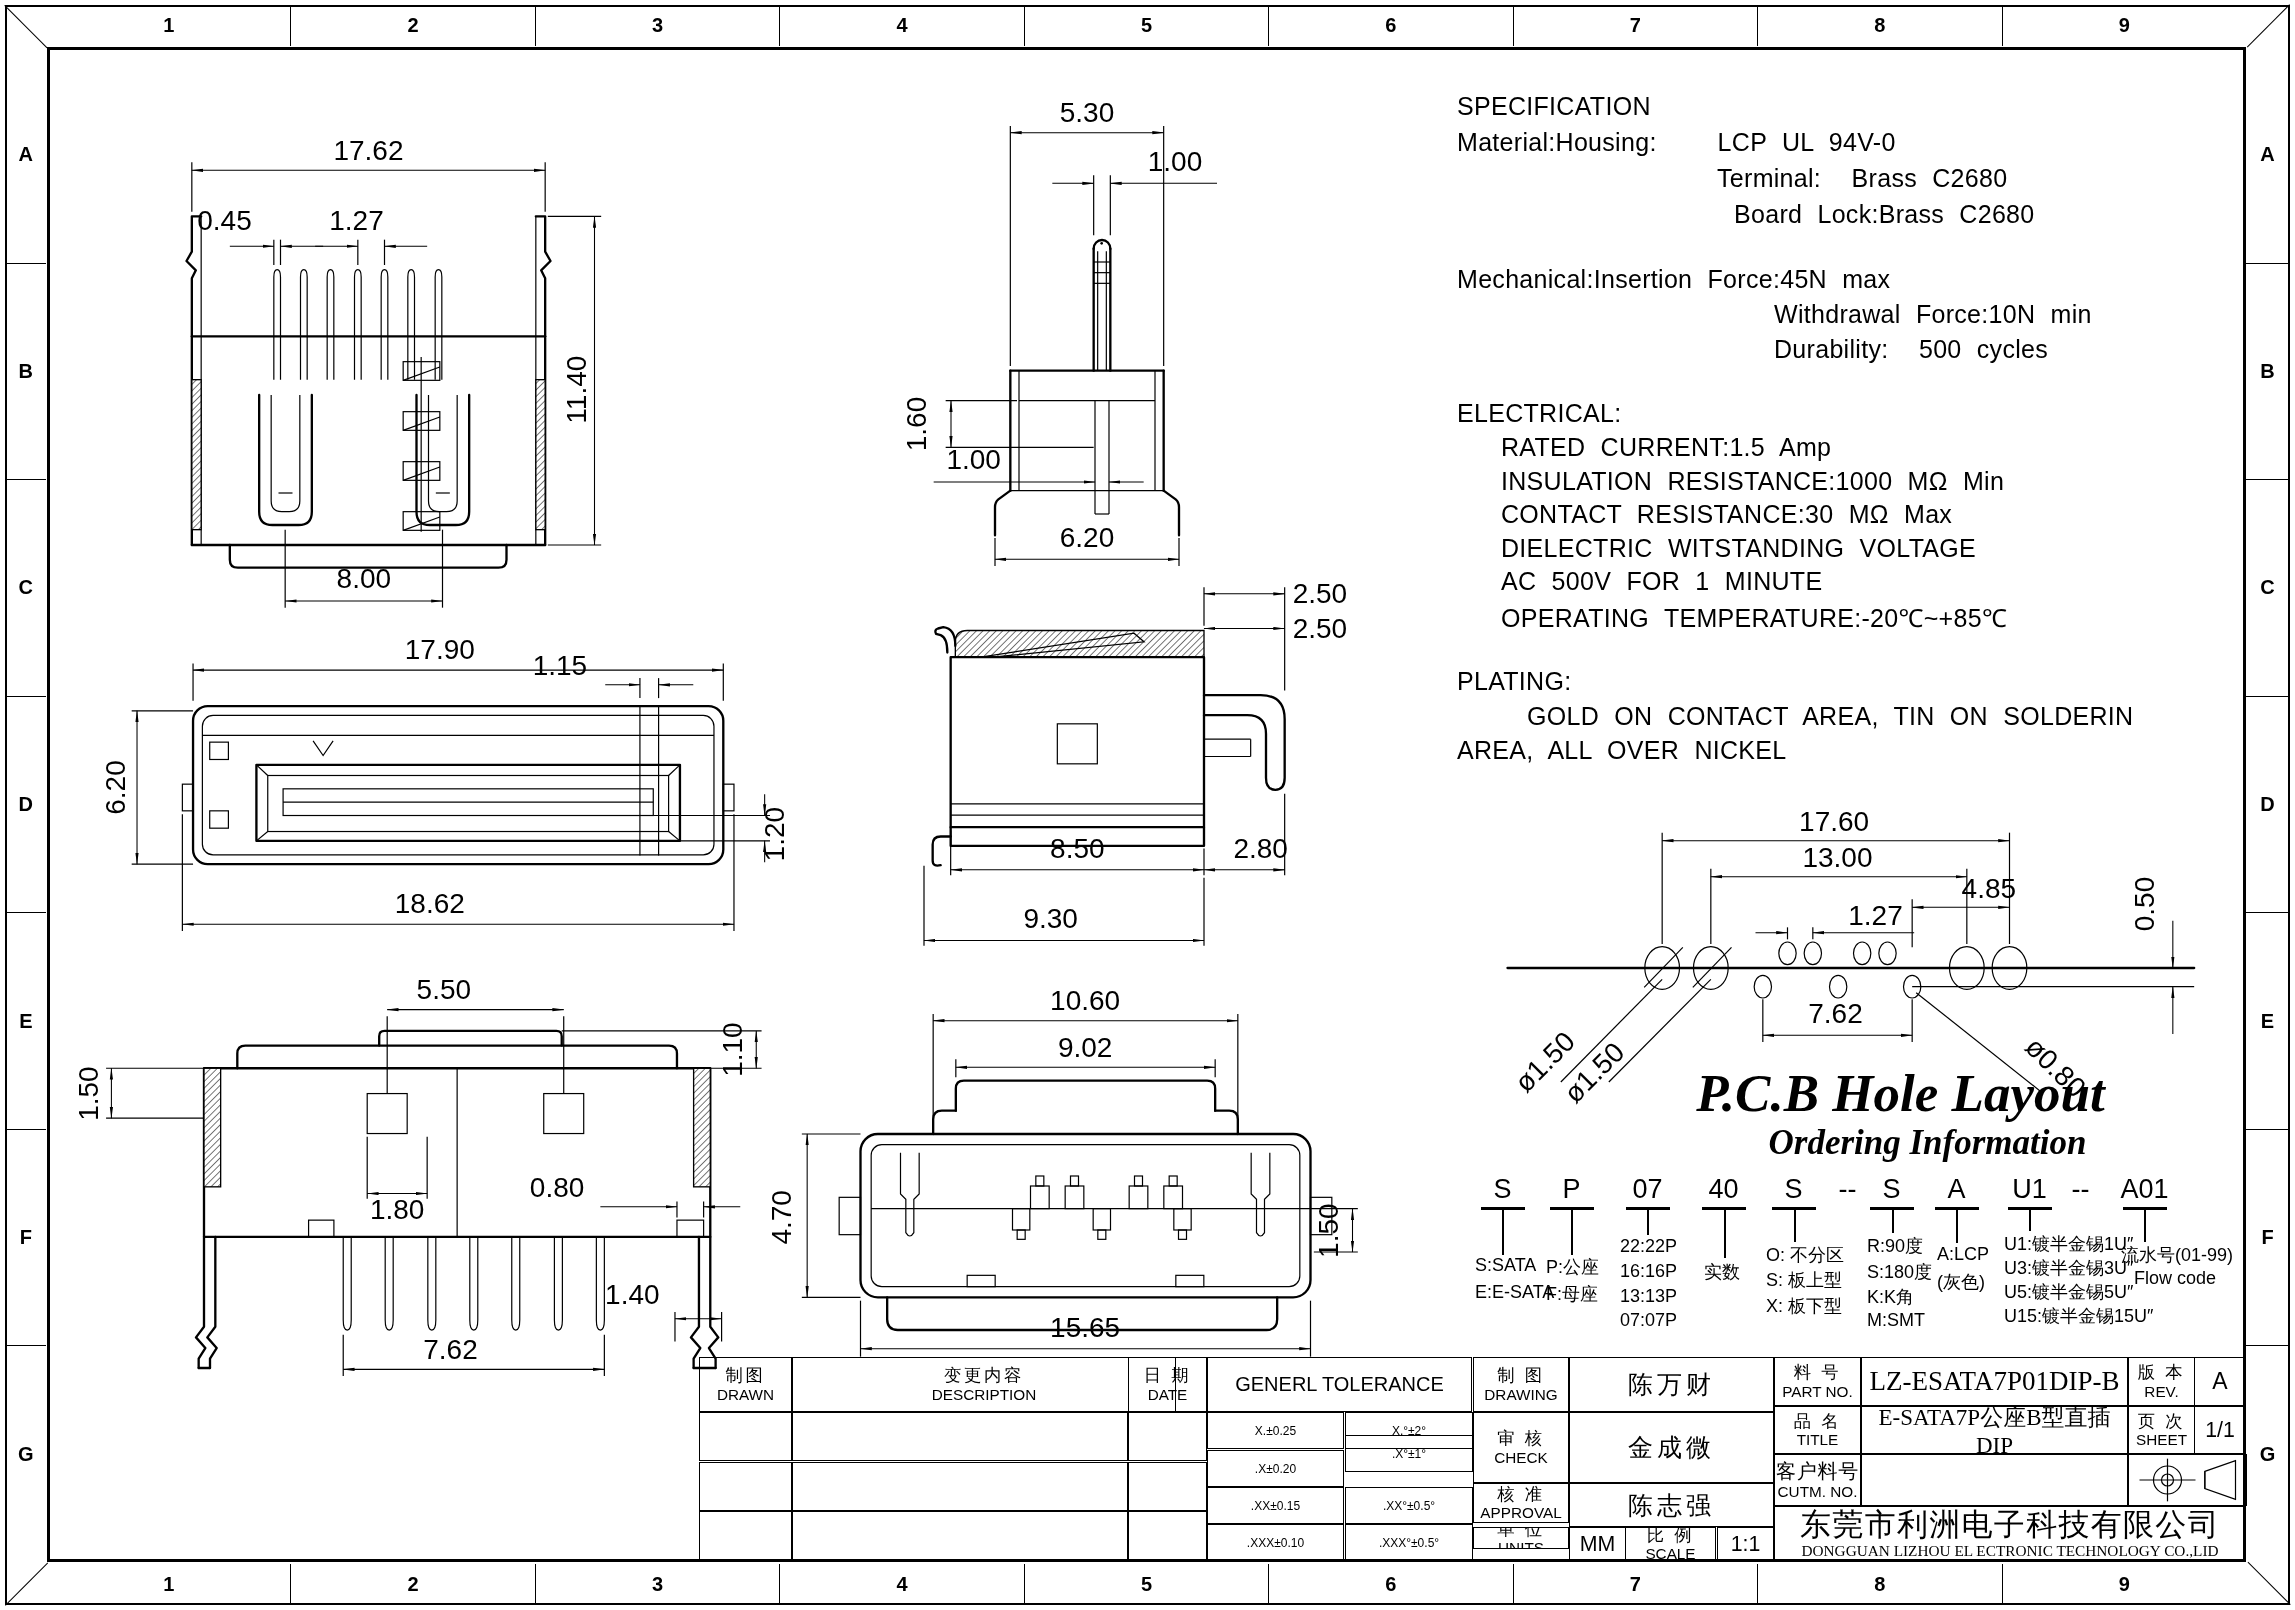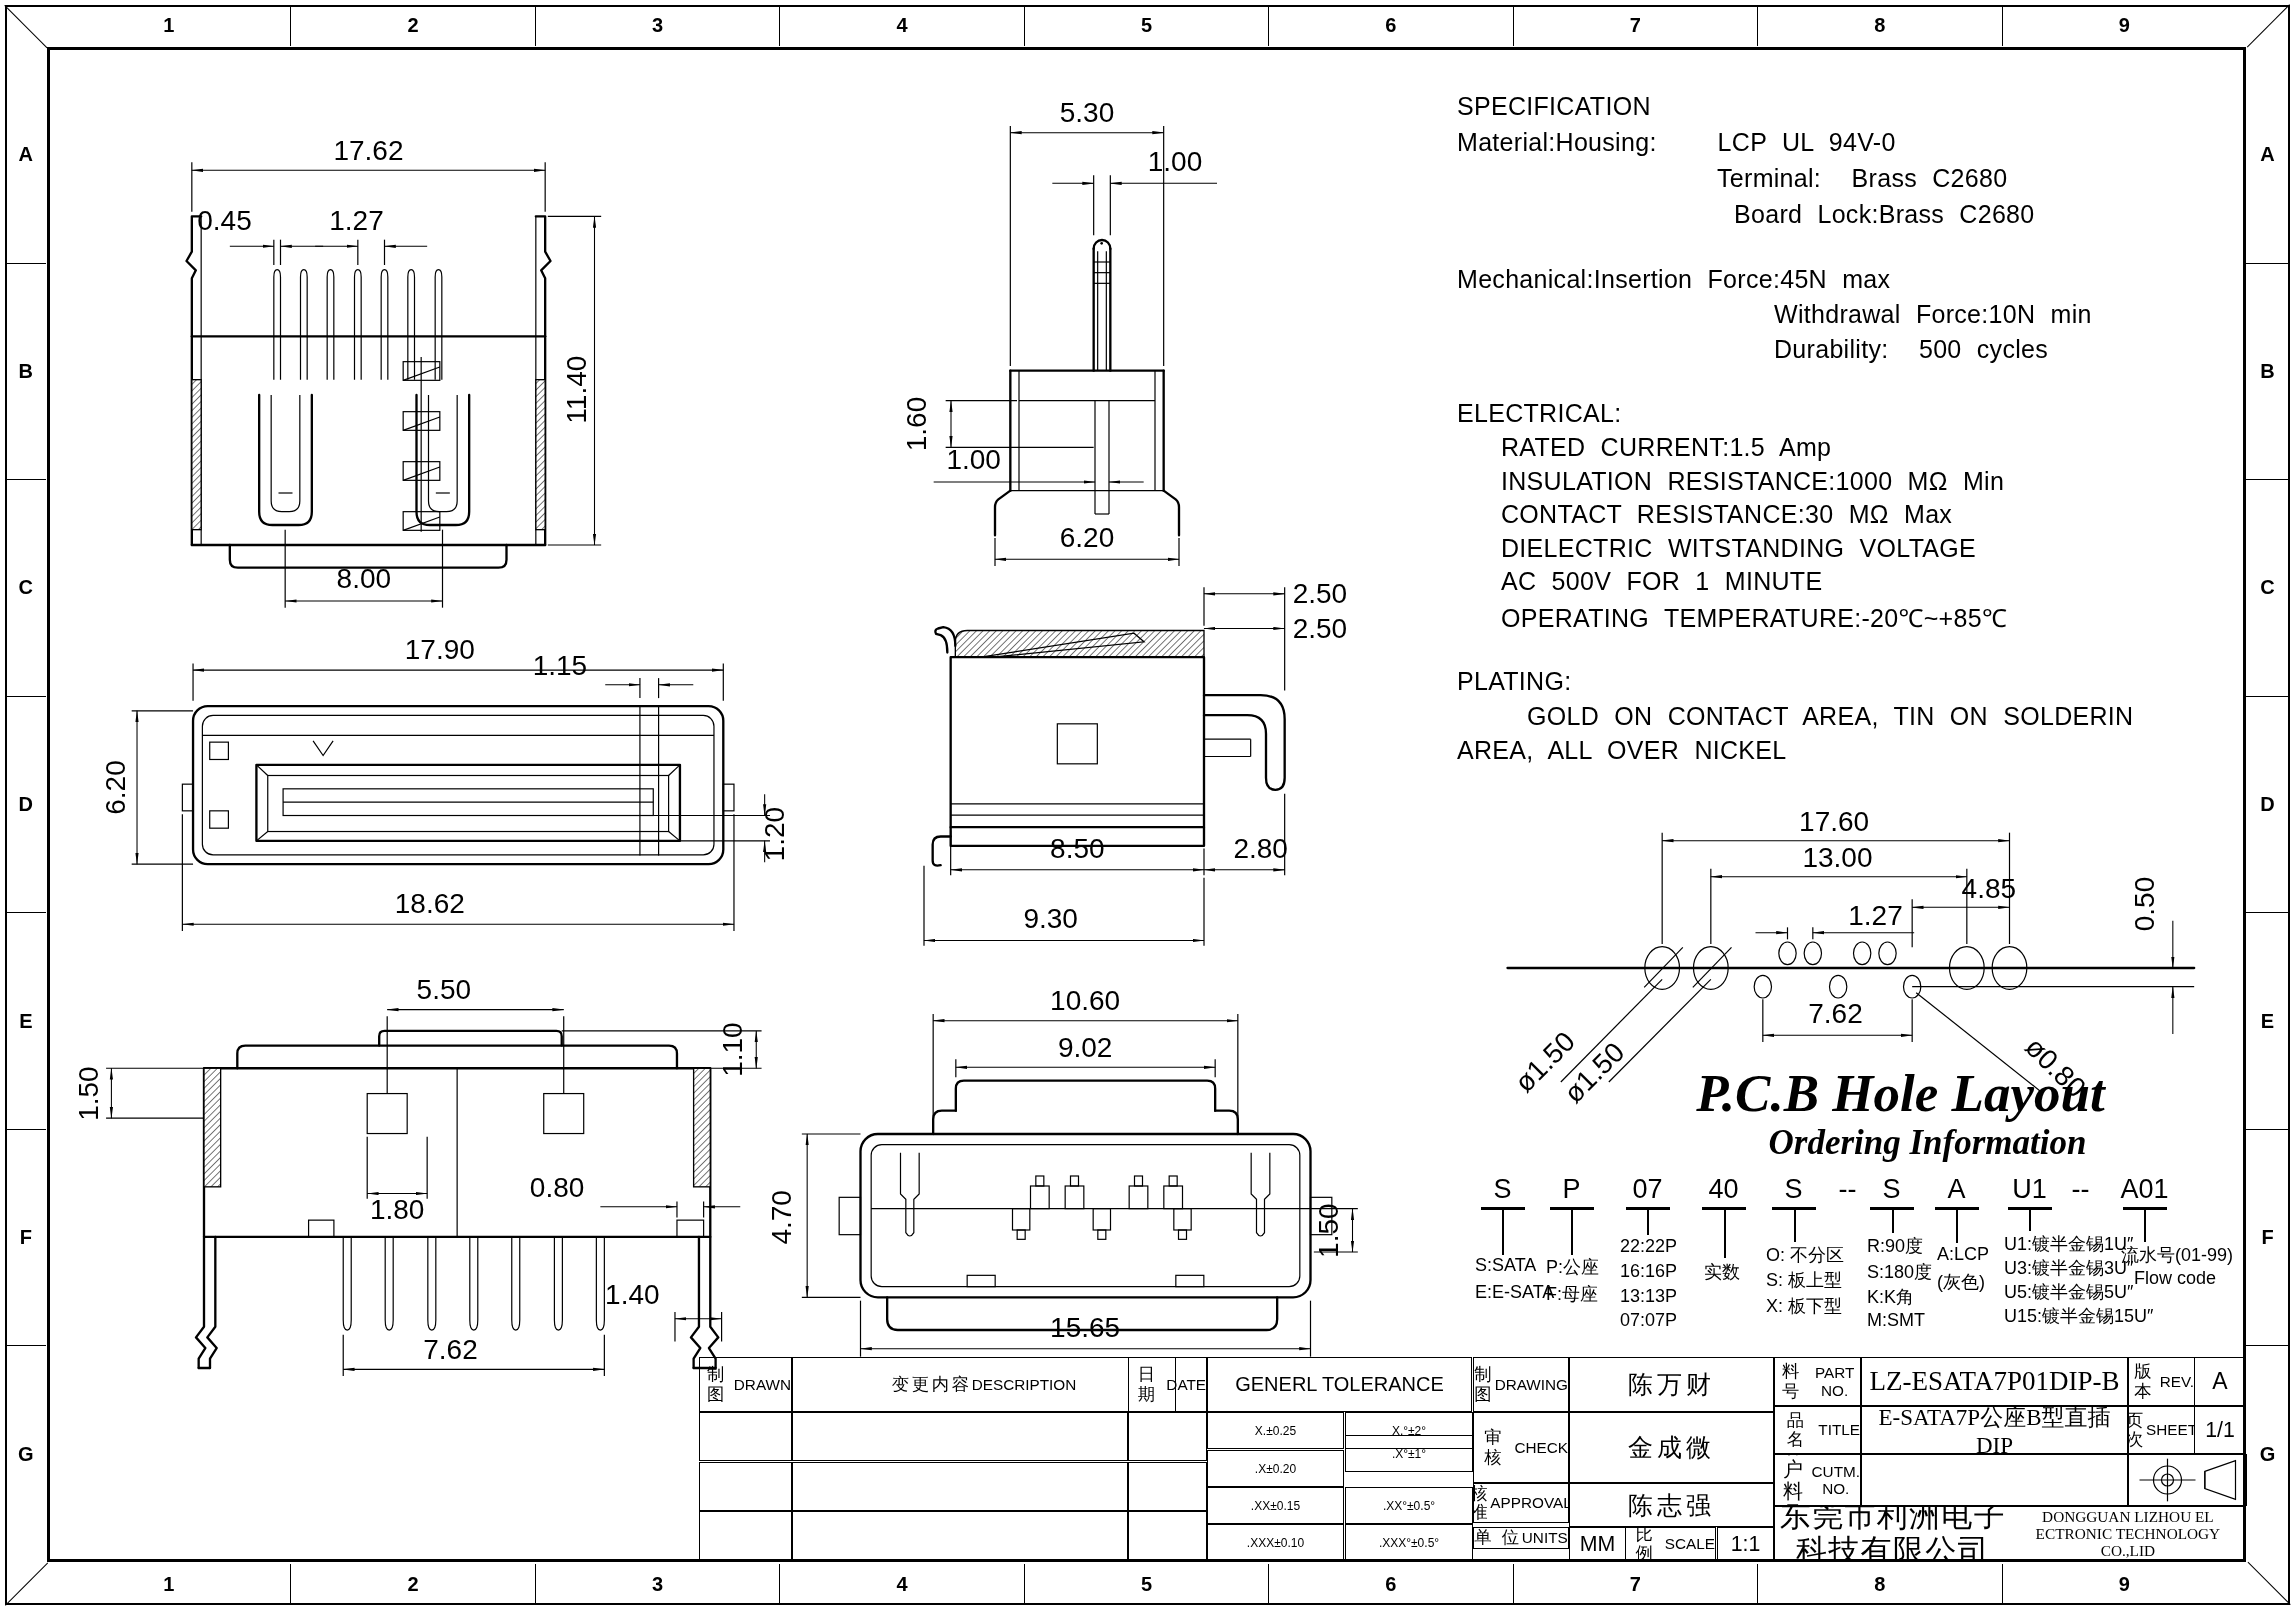--- a/index.html
+++ b/index.html
@@ -26,21 +26,21 @@
   .note{position:absolute;font-size:25px;white-space:pre;word-spacing:8px;letter-spacing:0.3px}
   .serif{font-family:"Liberation Serif",serif}
   
   .ord-code{position:absolute;font-size:27px;text-align:center;width:73px;margin-left:-37px}
   .ord-bar{position:absolute;height:2.7px;background:#000;width:44px;margin-left:-22px}
   .ord-drop{position:absolute;width:1.7px;background:#000}
   .ord-item{position:absolute;font-size:18px;white-space:nowrap}
   
   .tb{left:699px;top:1357px;width:1547px;height:204px}
   .cell{position:absolute;box-sizing:border-box;border:1.7px solid #000;display:flex;align-items:center;justify-content:center;text-align:center;overflow:hidden}
-  .bi{flex-direction:row;line-height:1.12}
+  .bi{flex-direction:column;line-height:1.12}
   .zh{font-size:17.3px;letter-spacing:2.7px}
   .en{font-size:15.3px}
   .tol{font-size:12px}
   .name{font-size:25px;letter-spacing:4px}
 </style>
 </head>
 <body>
 
 <svg width="0" height="0" style="position:absolute">
   <defs>

